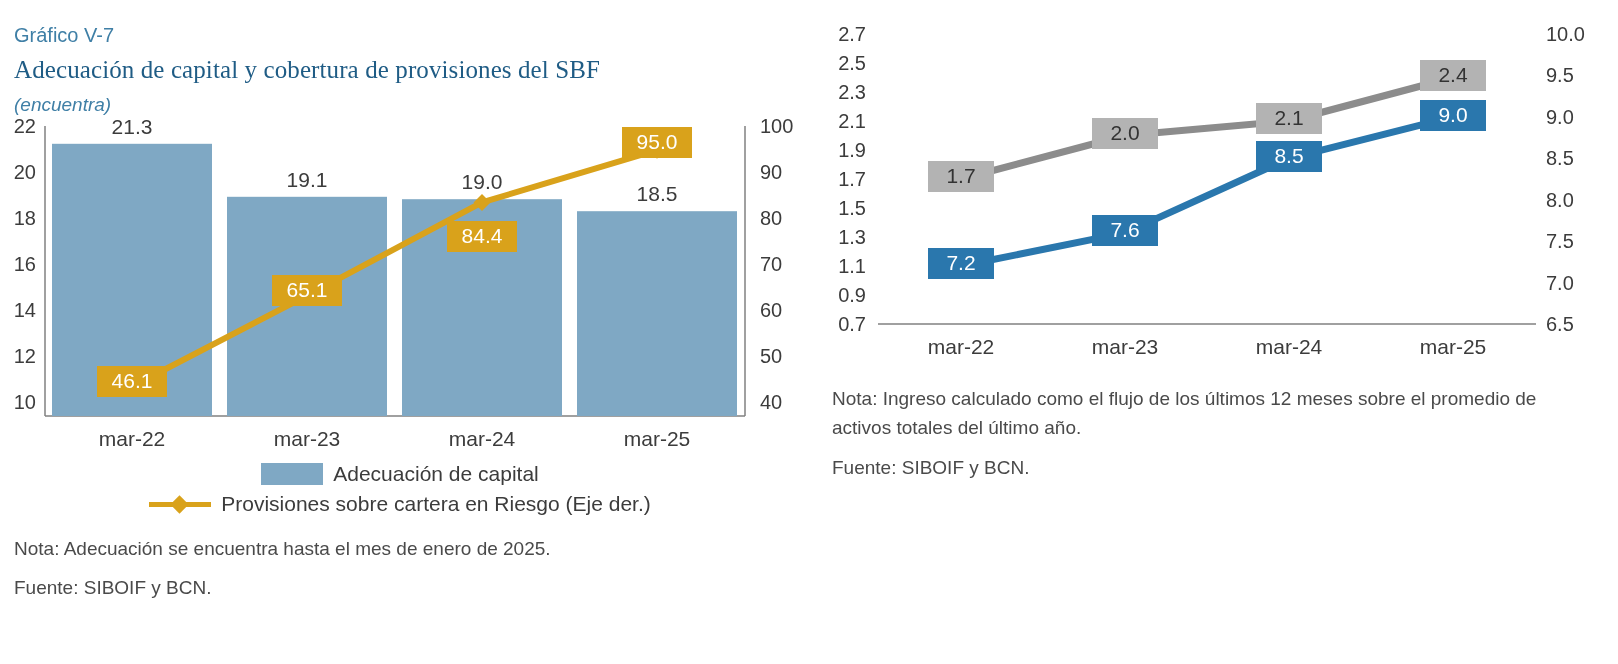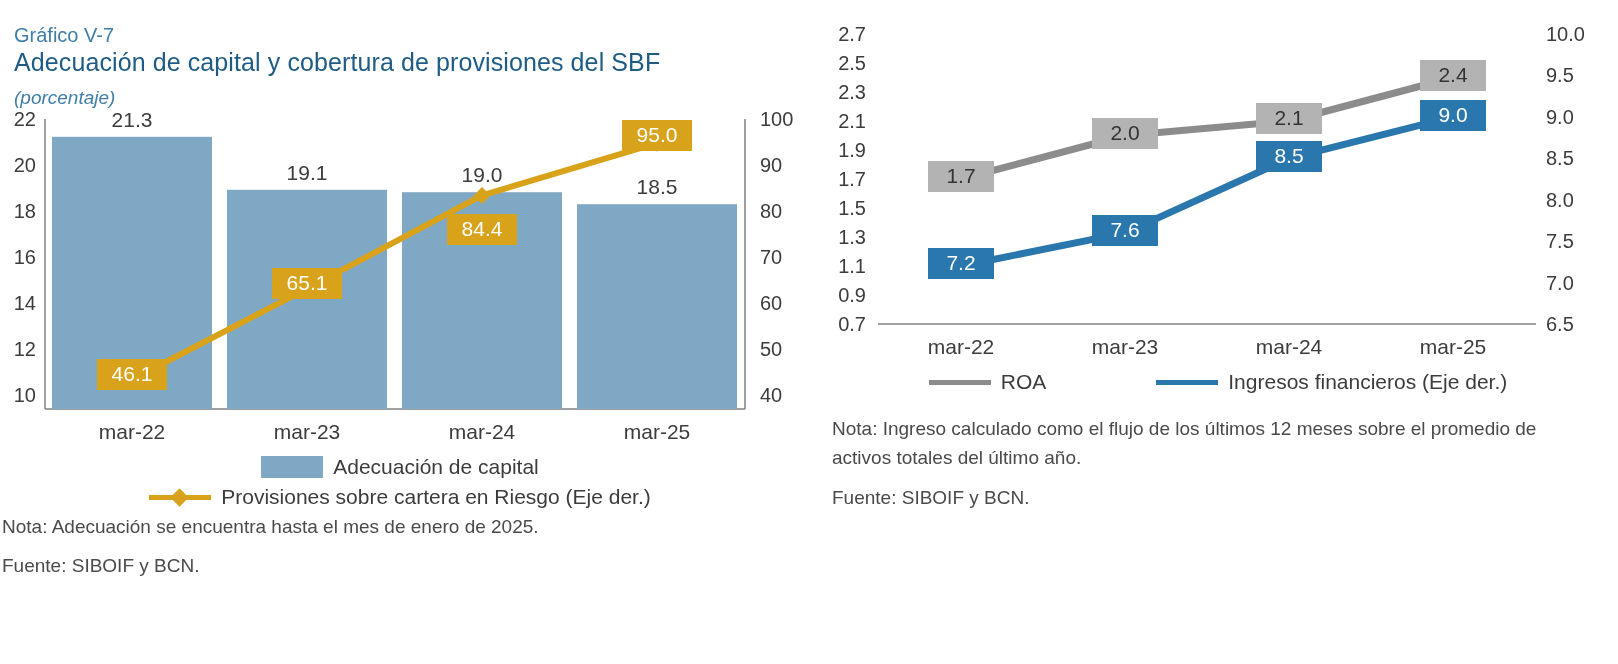--- a/index.html
+++ b/index.html
@@ -15,22 +15,23 @@
   .panel{position:absolute;top:10px;height:664px;}
   .panel-left{left:0;width:800px;}
   .panel-right{left:818px;width:800px;}
 
   .g-label{
     font-size:20px;color:#3f7fa6;font-weight:400;
     margin:0;padding:0;
   }
   .g-title{
     font-size:25px;color:#1f5c85;font-weight:400;
-    margin-top:1px;
+    margin-top:9px;
     letter-spacing:0.1px;
+    font-family:Liberation Serif, serif;
   }
   .g-sub{
     font-size:19px;color:#3f7fa6;font-style:italic;
     margin-top:10px;
   }
   .hdr{padding:14px 0 0 14px;}
 
   .plot-wrap{position:relative;}
 
   svg{display:block;}
@@ -44,36 +45,36 @@
   .legend-row{display:flex;align-items:center;justify-content:center;gap:10px;margin-top:4px;text-align:center;}
   .legend-row.l2{margin-top:6px;}
   .legend-txt{font-size:21px;color:#3c3c3c;}
   .swatch-bar{width:62px;height:22px;background:#7fa8c4;display:inline-block;}
   .swatch-line{position:relative;width:62px;height:22px;display:inline-block;}
   .swatch-line i{position:absolute;left:0;top:9px;width:62px;height:5px;background:#d9a21b;display:block;}
   .swatch-line b{position:absolute;left:24px;top:5px;width:13px;height:13px;background:#d9a21b;transform:rotate(45deg);display:block;}
   .swatch-line.grey i{background:#8c8c8c;}
   .swatch-line.blue i{background:#2a77ad;}
 
-  .notes{padding-left:2px;margin-top:3px;}
+  .notes{padding-left:14px;margin-top:18px;}
   .note{font-size:19px;color:#4a4a4a;line-height:1.55;}
   .note + .note{margin-top:10px;}
   .notes-right{padding-left:14px;margin-top:20px;}
   .notes-right .note{max-width:760px;}
 </style>
 </head>
 <body>
 
 <div class="page">
 
   <div class="panel panel-left">
     <div class="hdr">
       <div class="g-label">Gráfico V-7</div>
       <div class="g-title">Adecuación de capital y cobertura de provisiones del SBF</div>
-      <div class="g-sub">(porcentaje)</div>
+      <div class="g-sub">(encuentra)</div>
     </div>
 
     <div class="plot-wrap">
       <svg width="800" height="340" viewBox="0 0 800 340">
 
         <g>
           <text class="axis-num" x="36" y="17" text-anchor="end">22</text>
           <text class="axis-num" x="36" y="63" text-anchor="end">20</text>
           <text class="axis-num" x="36" y="109" text-anchor="end">18</text>
           <text class="axis-num" x="36" y="155" text-anchor="end">16</text>
@@ -234,33 +235,20 @@
         </g>
 
         <g>
           <text class="cat-num" x="143" y="330" text-anchor="middle">mar-22</text>
           <text class="cat-num" x="307" y="330" text-anchor="middle">mar-23</text>
           <text class="cat-num" x="471" y="330" text-anchor="middle">mar-24</text>
           <text class="cat-num" x="635" y="330" text-anchor="middle">mar-25</text>
         </g>
       </svg>
 
-      <div class="legend">
-        <div class="legend-row">
-          <span class="swatch-line grey">
-              <i></i>
-            </span>
-          <span class="legend-txt">ROA</span>
-          <span style="display:inline-block;width:90px"></span>
-          <span class="swatch-line blue">
-              <i></i>
-            </span>
-          <span class="legend-txt">Ingresos financieros (Eje der.)</span>
-        </div>
-      </div>
     </div>
 
     <div class="notes notes-right">
       <div class="note">Nota: Ingreso calculado como el flujo de los últimos 12 meses sobre el promedio de activos totales del último año.</div>
       <div class="note">Fuente: SIBOIF y BCN.</div>
     </div>
   </div>
 
 </div>
 

